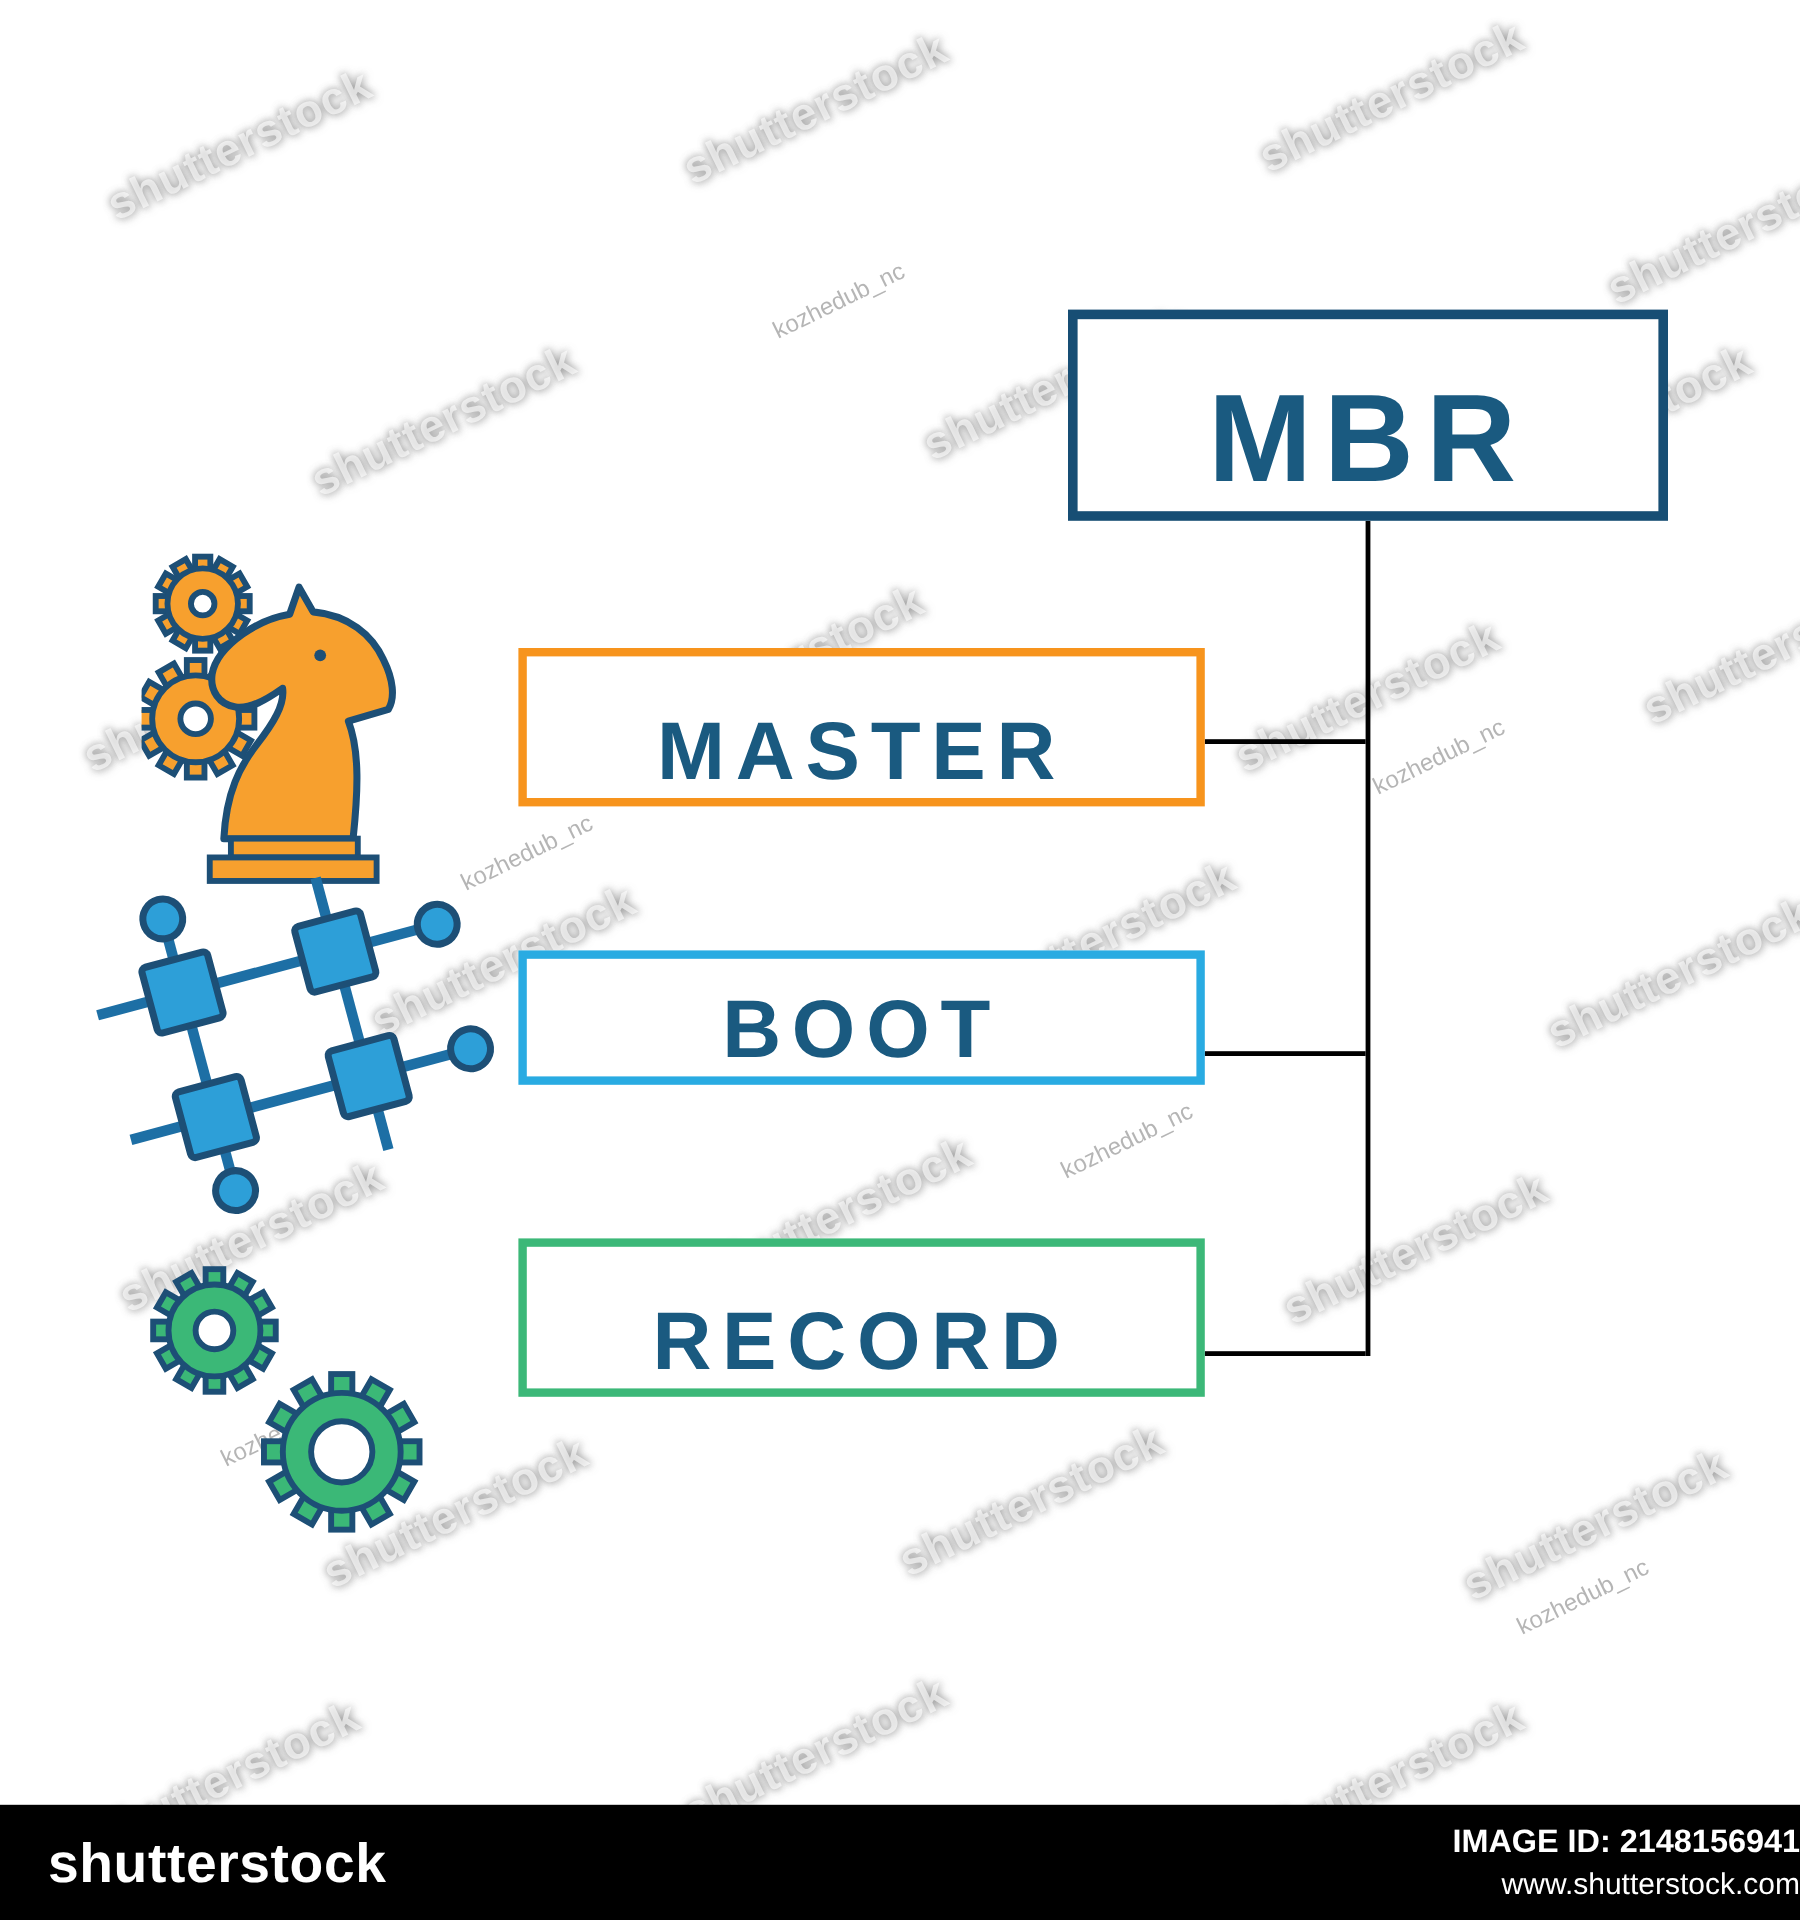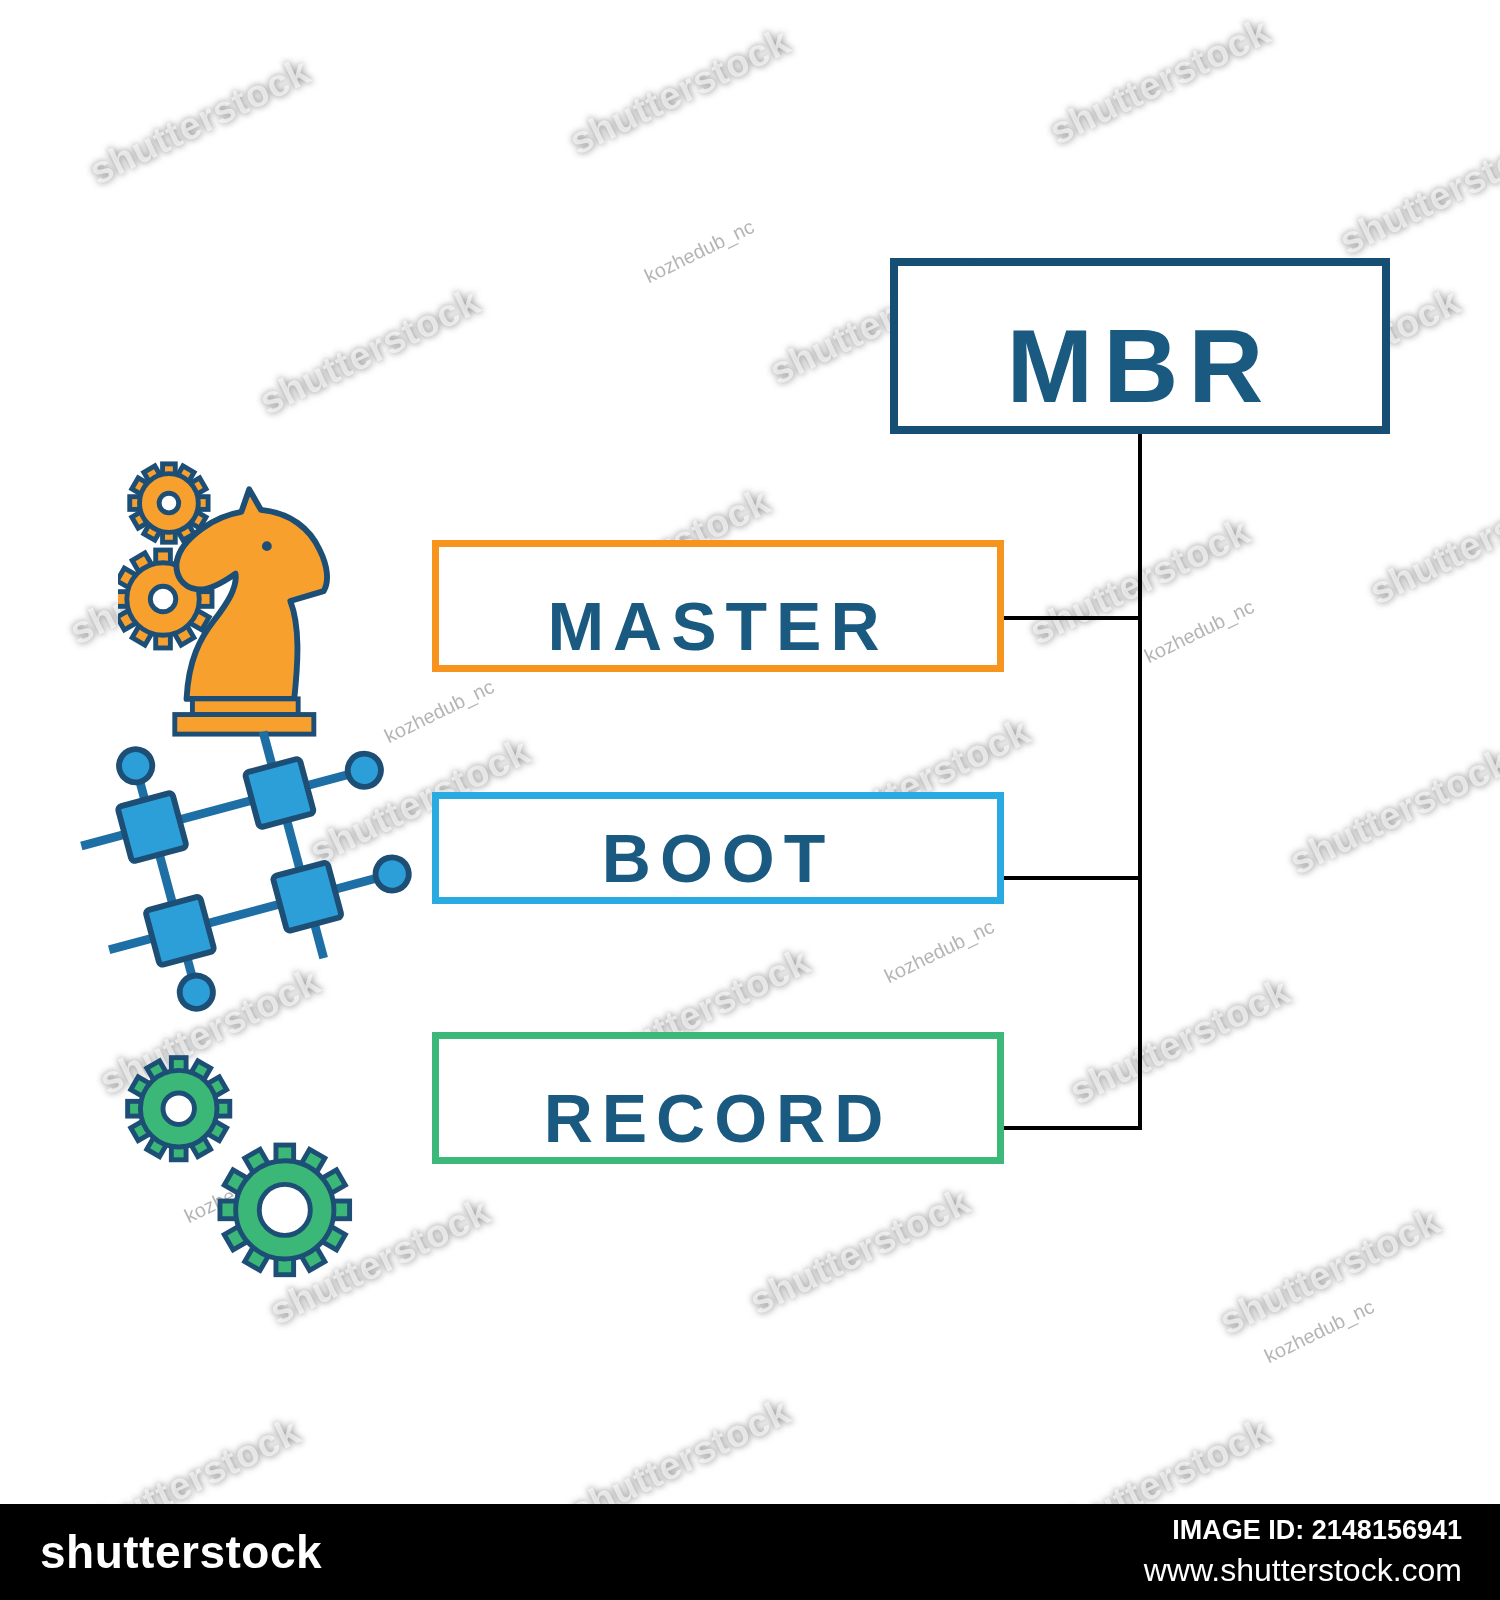--- a/index.html
+++ b/index.html
@@ -99,26 +99,25 @@
     z-index:5;
   }
   .footer-logo{
     margin-left:40px;
     color:#ffffff;
     font-size:46px;
     font-weight:700;
     letter-spacing:0.5px;
   }
   .footer-right{
-    margin-right:38px;
     text-align:right;
     color:#ffffff;
   }
   .footer-id{font-size:27px;font-weight:700;margin-bottom:6px;}
-  .footer-url{font-size:32px;font-weight:400;}
+  .footer-url{font-size:25px;font-weight:400;}
 </style>
 </head>
 <body>
 
 <div class="canvas">
 
   <div class="wm" style="left:80px;top:100px">shutterstock</div>
   <div class="wm" style="left:560px;top:70px">shutterstock</div>
   <div class="wm" style="left:1040px;top:60px">shutterstock</div>
   <div class="wm" style="left:1330px;top:170px">shutterstock</div>

